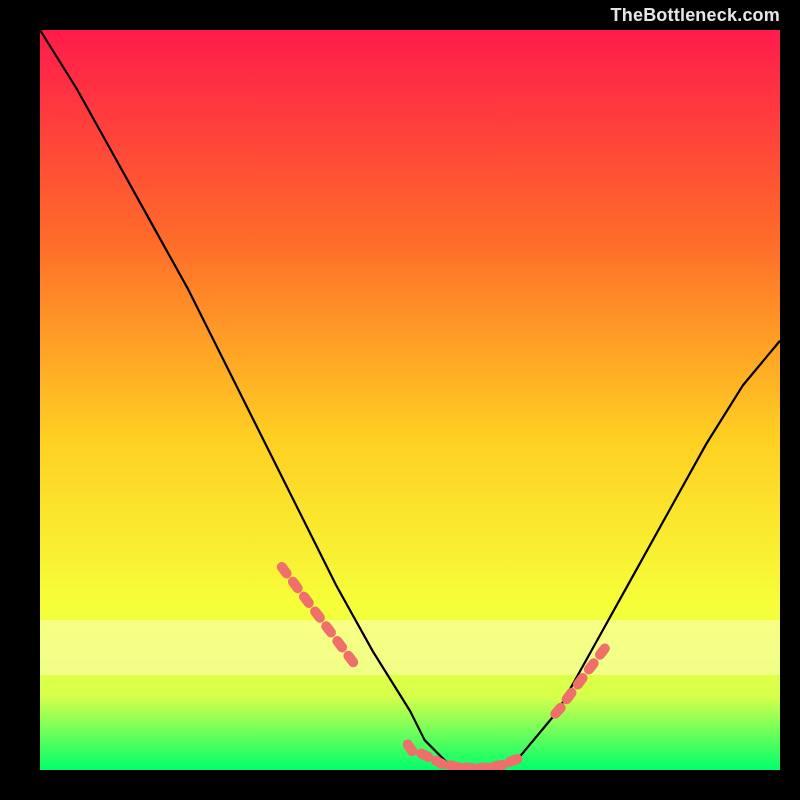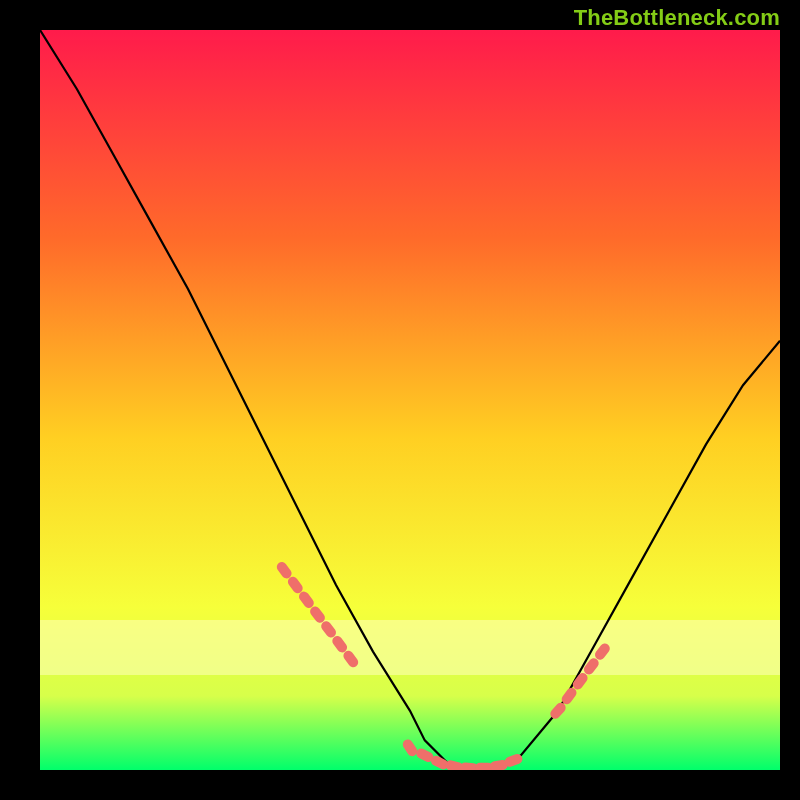--- a/index.html
+++ b/index.html
@@ -23,23 +23,23 @@
     left: 0;
     top: 0;
     width: 740px;
     height: 740px;
   }
   .watermark {
     position: absolute;
     top: 5px;
     right: 20px;
     font-family: Arial, Helvetica, sans-serif;
-    font-size: 22px;
+    font-size: 18px;
     font-weight: 600;
-    color: #84cc16;
+    color: #e5e5e5;
     letter-spacing: 0.2px;
   }
   svg {
     display: block;
   }
 </style>
 </head>
 <body>
 
 <div class="frame">

